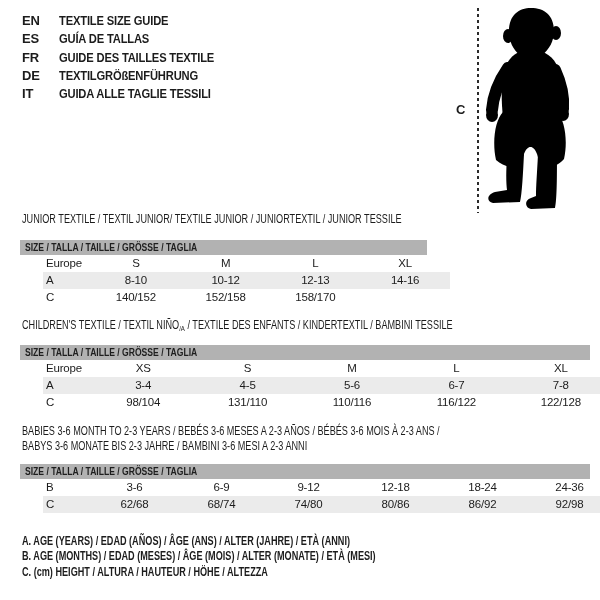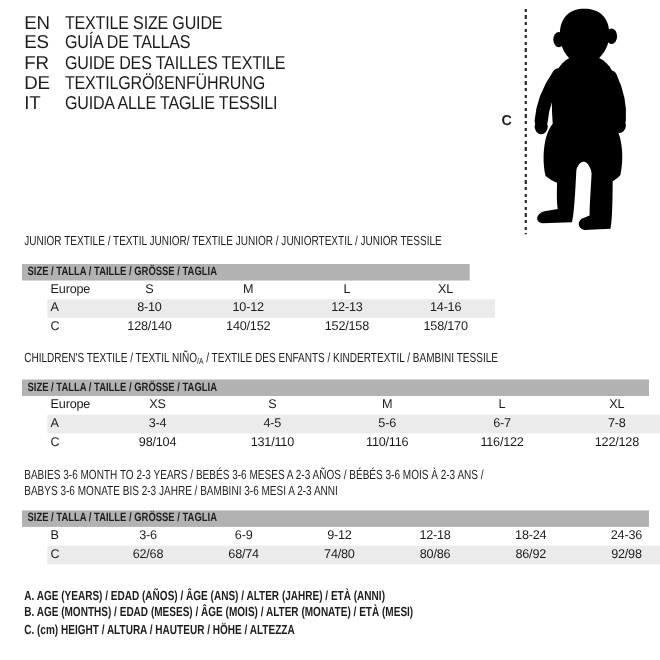--- a/index.html
+++ b/index.html
@@ -8,21 +8,21 @@
     font-family:"Liberation Sans","DejaVu Sans",sans-serif;color:#1c1c1c;
     -webkit-font-smoothing:antialiased;
   }
   
   .narrow{display:inline-block;transform:scaleX(.76);transform-origin:0 50%;white-space:nowrap;}
   .narrow-lang{display:inline-block;transform:scaleX(.86);transform-origin:0 50%;white-space:nowrap;}
   .narrow-bar{display:inline-block;transform:scaleX(.78);transform-origin:0 50%;white-space:nowrap;}
 
   
   .lang-block{position:absolute;left:22px;top:12px;}
-  .lang-row{display:grid;grid-template-columns:37px auto;line-height:18.3px;font-size:17px;font-weight:normal;letter-spacing:-.2px;}
+  .lang-row{display:grid;grid-template-columns:37px auto;line-height:18.3px;font-size:13px;font-weight:bold;letter-spacing:-.2px;}
 
   
   .height-line{
     position:absolute;left:477px;top:8px;width:2px;height:205px;
     background-image:repeating-linear-gradient(to bottom,#2b2b2b 0 3px,transparent 3px 6px);
   }
   .height-label{position:absolute;left:456px;top:102px;font-size:13px;font-weight:bold;}
   .baby{position:absolute;left:478px;top:6px;width:104px;height:208px;}
 
   
@@ -112,21 +112,20 @@
     </div>
     <div class="row cols-4 alt">
       <span class="lbl">A</span>
       <span class="val">8-10</span>
       <span class="val">10-12</span>
       <span class="val">12-13</span>
       <span class="val">14-16</span>
     </div>
     <div class="row cols-4">
       <span class="lbl">C</span>
-      <span class="val">128/140</span>
       <span class="val">140/152</span>
       <span class="val">152/158</span>
       <span class="val">158/170</span>
     </div>
   </div>
 </section>
 
 <section class="tbl t2">
   <div class="tbl-title">
     <span class="narrow"><span>CHILDREN'S TEXTILE / TEXTIL NIÑO</span><span class="sub">/A</span><span> / TEXTILE DES ENFANTS / KINDERTEXTIL / BAMBINI TESSILE</span></span>

